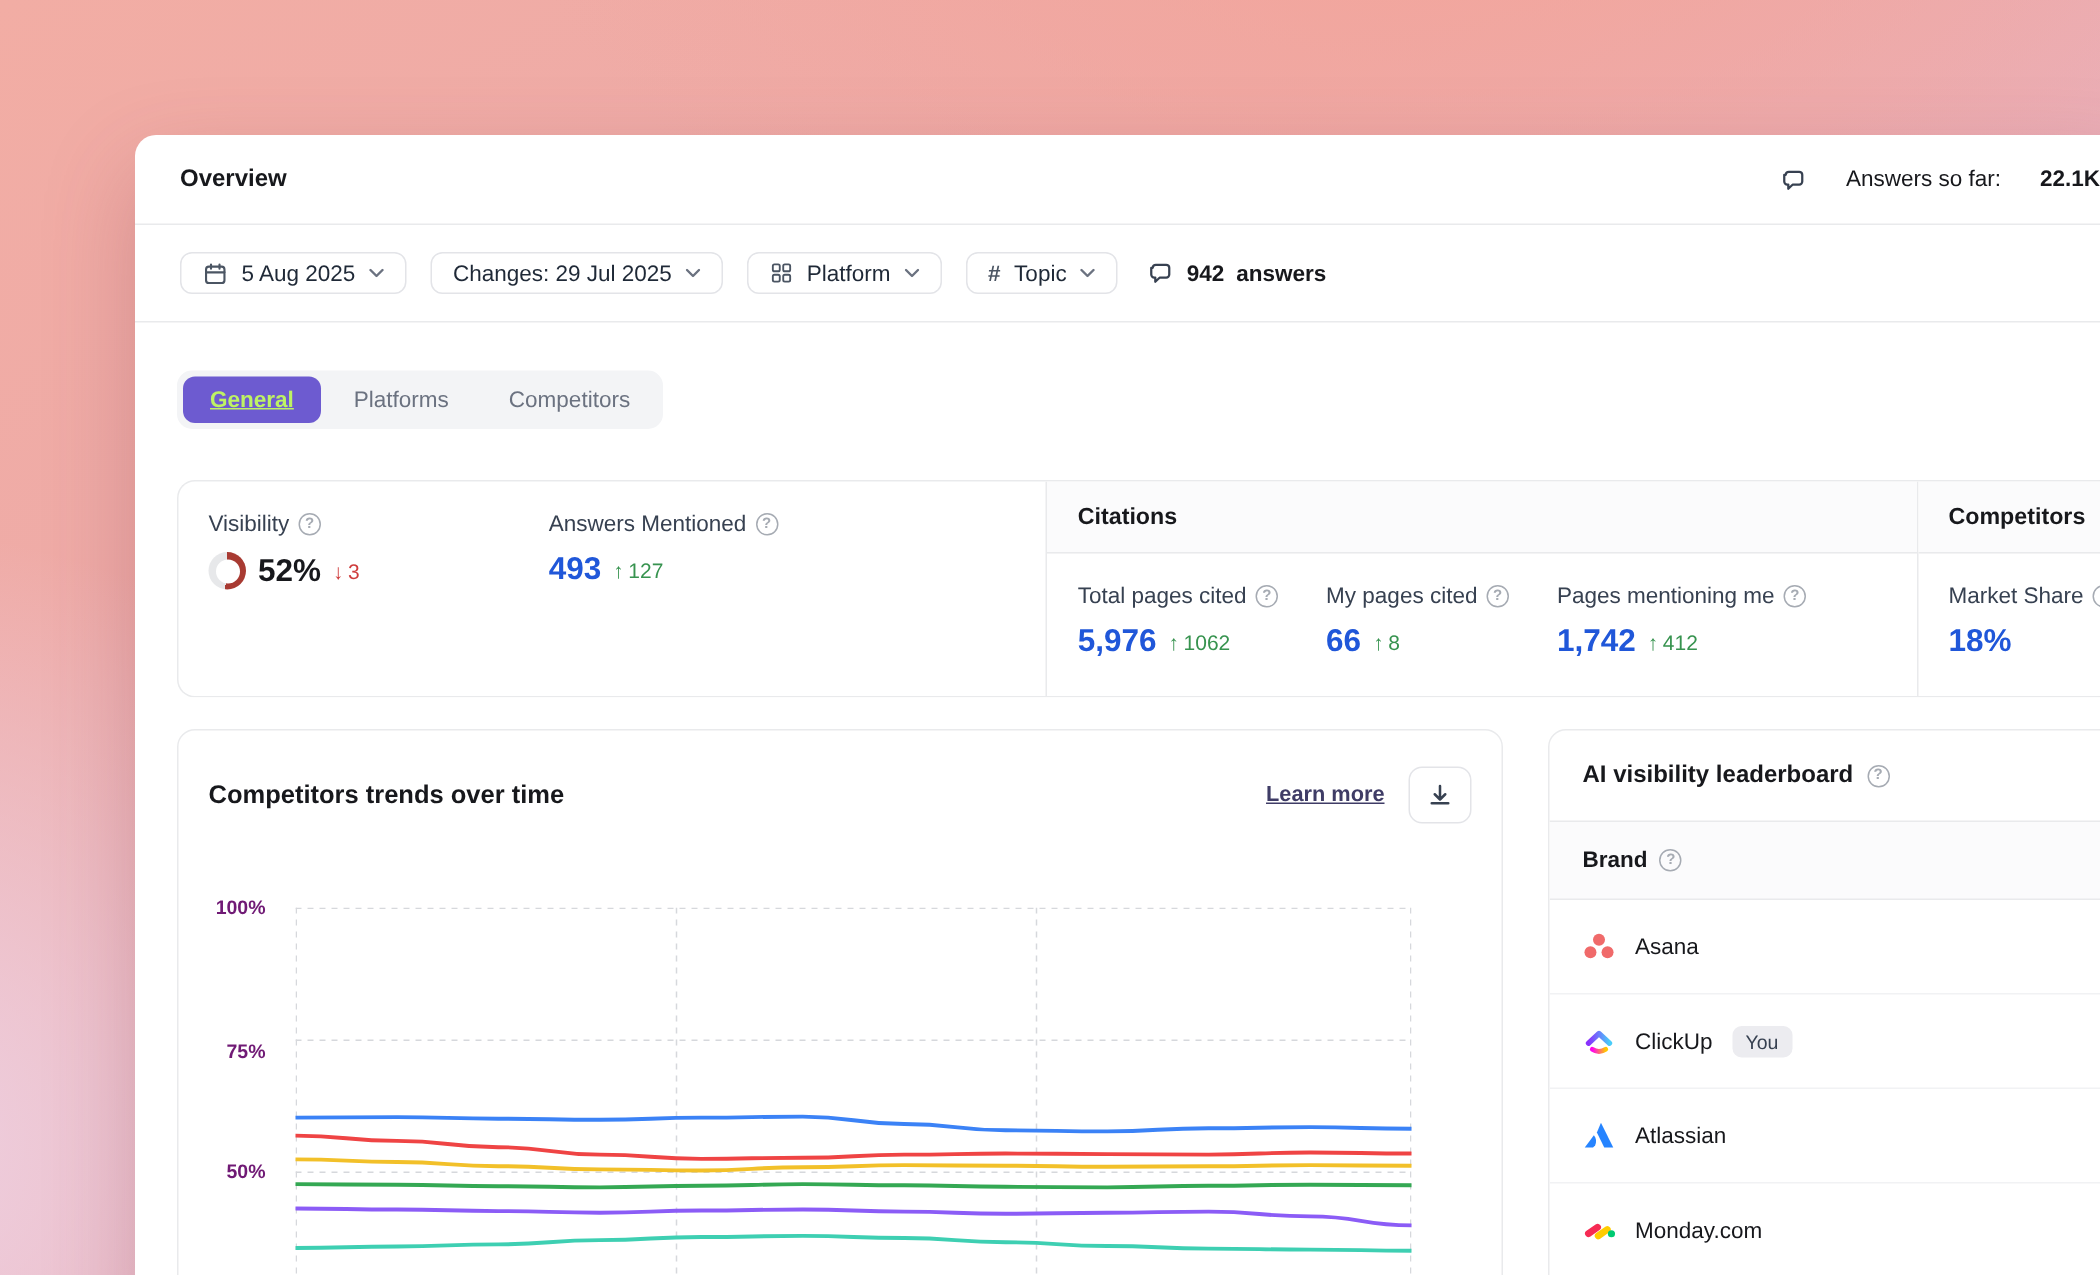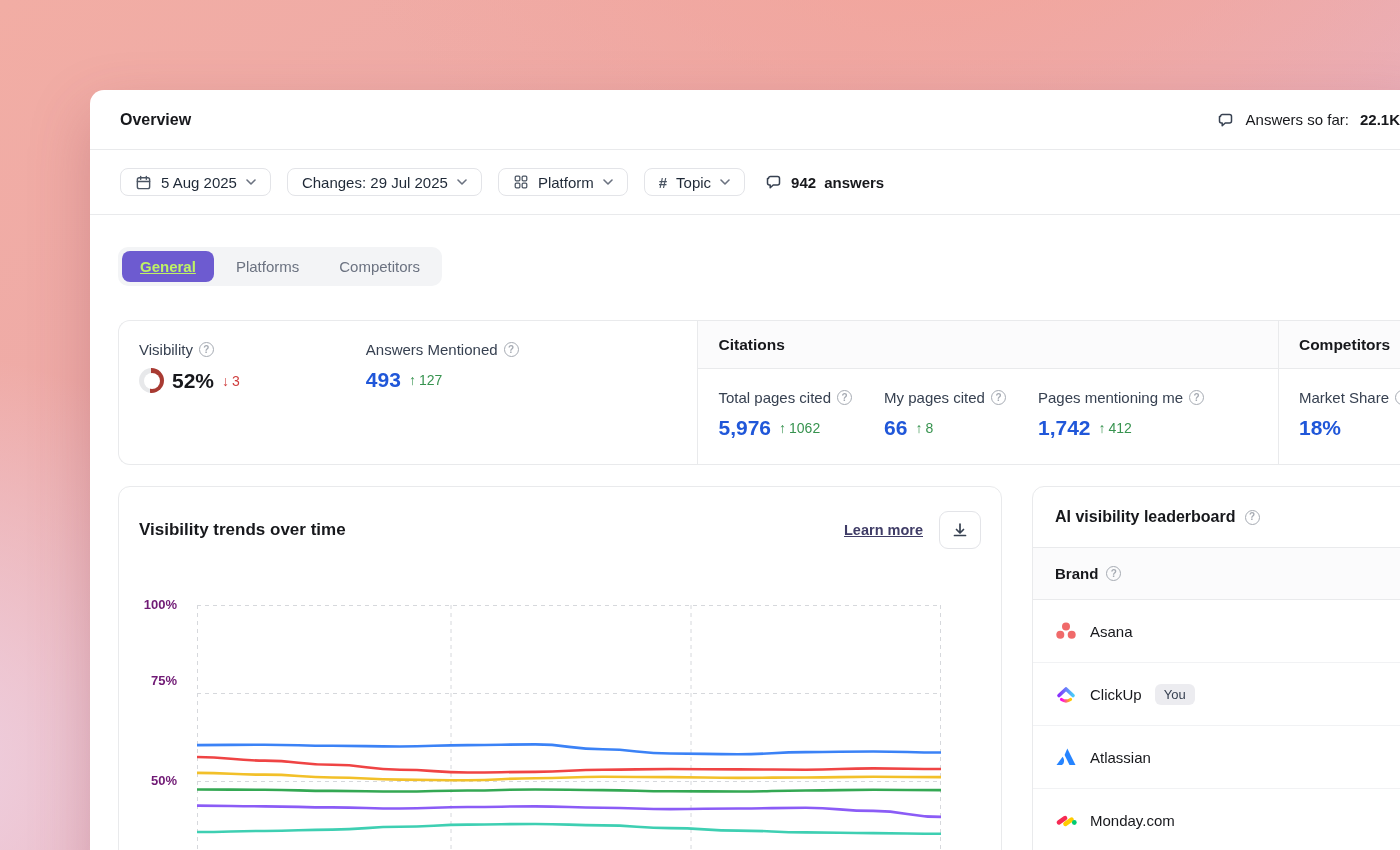--- a/index.html
+++ b/index.html
@@ -13,21 +13,21 @@
     color:#17181c;
   }
   .app-card{
     position:absolute;left:90px;top:90px;width:1340px;height:800px;
     background:#fff;border-radius:14px 14px 0 0;
     box-shadow:0 24px 60px rgba(140,60,80,.28);
   }
   
   .app-header{display:flex;justify-content:space-between;align-items:center;height:59px;padding:0 30px;border-bottom:1px solid #e9eaec;}
   .page-title{font-size:16px;font-weight:700;color:#17181c;}
-  .answers-so-far{display:flex;align-items:center;gap:11px;font-size:15px;color:#17181c;}
+  .answers-so-far{display:flex;align-items:center;gap:26px;font-size:15px;color:#17181c;}
   .answers-so-far b{font-weight:700;}
   
   .filters{display:flex;align-items:center;gap:16px;padding:18px 30px;border-bottom:1px solid #e9eaec;}
   .filter-btn{display:flex;align-items:center;gap:9px;height:28px;padding:0 14px;border:1px solid #e3e4e8;border-radius:8px;background:#fff;font-size:15px;color:#1f2937;cursor:pointer;box-sizing:border-box;}
   .hash-glyph{font-size:15px;font-weight:600;color:#4b5563;}
   .answers-count{display:flex;align-items:center;gap:8px;margin-left:4px;font-size:15px;color:#17181c;font-weight:700;}
   .answers-count .word{font-weight:600;}
   
   .tabs-wrap{margin:32px 30px 0 28px;}
   .tabs{display:inline-flex;gap:4px;background:#f3f4f6;border-radius:10px;padding:4px;}
@@ -62,21 +62,21 @@
   .card{background:#fff;border:1px solid #e9eaec;border-radius:12px;box-sizing:border-box;}
   .trend-card{width:884px;height:420px;}
   .trend-head{display:flex;justify-content:space-between;align-items:center;padding:24px 20px 0 20px;}
   .trend-title{font-size:17px;font-weight:700;color:#17181c;}
   .trend-actions{display:flex;align-items:center;gap:16px;}
   .learn-more{font-size:14.5px;font-weight:600;color:#3f3c66;text-decoration:underline;cursor:pointer;}
   .dl-btn{width:42px;height:38px;display:flex;align-items:center;justify-content:center;border:1px solid #e3e4e8;border-radius:9px;background:#fff;cursor:pointer;}
   .chart{position:relative;margin-top:56px;padding-left:78px;height:254px;}
   .ytick{position:absolute;left:0;width:58px;text-align:right;font-size:13px;font-weight:700;color:#701a75;}
   .ytick.t100{top:-8px;}
-  .ytick.t75{top:68px;}
+  .ytick.t75{top:88px;}
   .ytick.t50{top:168px;}
   
   .lb-card{flex:1;height:420px;overflow:hidden;}
   .lb-head{display:flex;align-items:center;gap:9px;padding:21px 22px;font-size:16px;font-weight:700;color:#17181c;border-bottom:1px solid #e9eaec;}
   .lb-colhead{display:flex;align-items:center;gap:8px;padding:17px 22px;background:#fbfbfc;border-bottom:1px solid #e9eaec;font-size:15px;font-weight:600;color:#17181c;}
   .lb-row{display:flex;align-items:center;gap:13px;height:62px;padding:0 22px;border-bottom:1px solid #f1f2f4;cursor:pointer;}
   .lb-name{font-size:15px;color:#17181c;}
   .badge{background:#ececf0;color:#374151;font-size:13px;font-weight:500;padding:3px 9px;border-radius:6px;}
   .badge:empty{display:none;}
   .brand-icon{width:22px;height:22px;flex:0 0 auto;}
@@ -241,21 +241,21 @@
           </div>
         </div>
       </div>
     </div>
   </div>
 
   <div class="bottom">
 
     <div class="card trend-card">
       <div class="trend-head">
-        <div class="trend-title">Visibility trends over time</div>
+        <div class="trend-title">Competitors trends over time</div>
         <div class="trend-actions">
           <a class="learn-more">Learn more</a>
           <button class="dl-btn">
             <svg width="18" height="18" viewBox="0 0 18 18" fill="none">
               <path d="M9 3v8M5.5 8.5L9 12l3.5-3.5M3.5 14.5h11" stroke="#374151" stroke-width="1.7" stroke-linecap="round" stroke-linejoin="round"></path>
             </svg>
           </button>
         </div>
       </div>
       <div class="chart">

